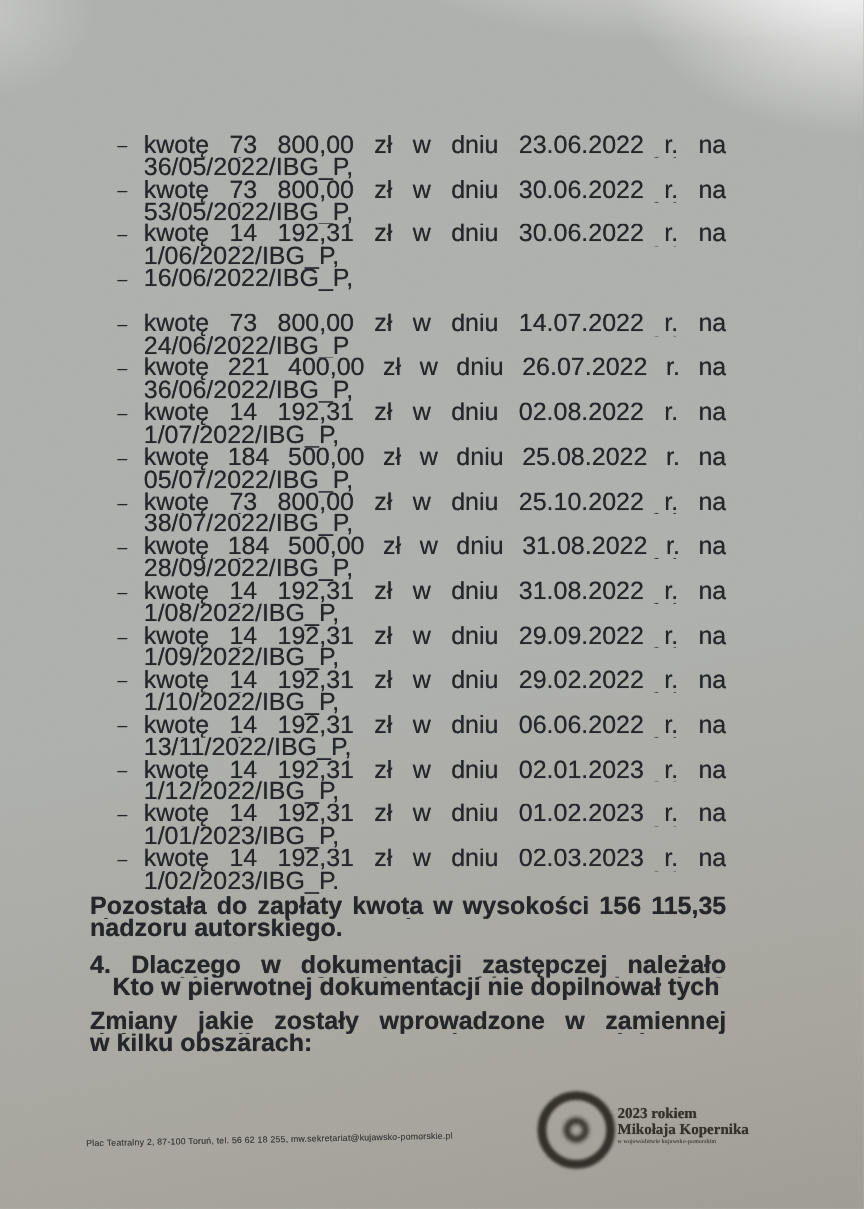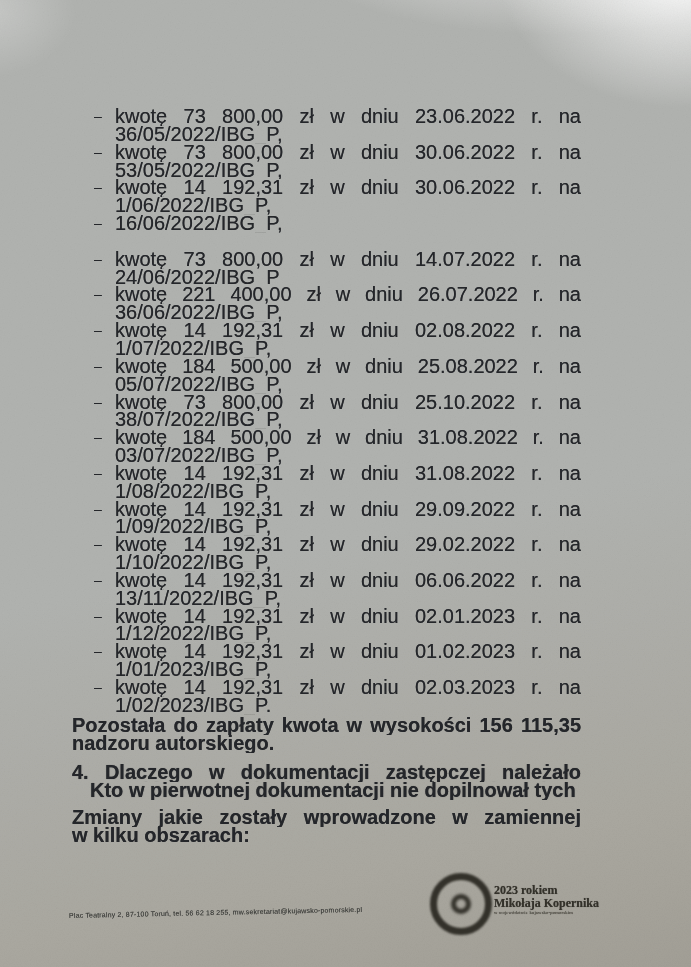--- a/index.html
+++ b/index.html
@@ -105,21 +105,21 @@
       <div class="line">05/07/2022/IBG_P,</div>
     </div>
       <div class="invoice-item">
       <span class="dash">–</span>
       <div class="line jline">kwotę 73 800,00 zł w dniu 25.10.2022 r. na podstawie faktury</div>
       <div class="line">38/07/2022/IBG_P,</div>
     </div>
       <div class="invoice-item">
       <span class="dash">–</span>
       <div class="line jline">kwotę 184 500,00 zł w dniu 31.08.2022 r. na podstawie faktury</div>
-      <div class="line">03/07/2022/IBG_P,</div>
+      <div class="line">28/09/2022/IBG_P,</div>
     </div>
       <div class="invoice-item">
       <span class="dash">–</span>
       <div class="line jline">kwotę 14 192,31 zł w dniu 31.08.2022 r. na podstawie faktury</div>
       <div class="line">1/08/2022/IBG_P,</div>
     </div>
       <div class="invoice-item">
       <span class="dash">–</span>
       <div class="line jline">kwotę 14 192,31 zł w dniu 29.09.2022 r. na podstawie faktury</div>
       <div class="line">1/09/2022/IBG_P,</div>

